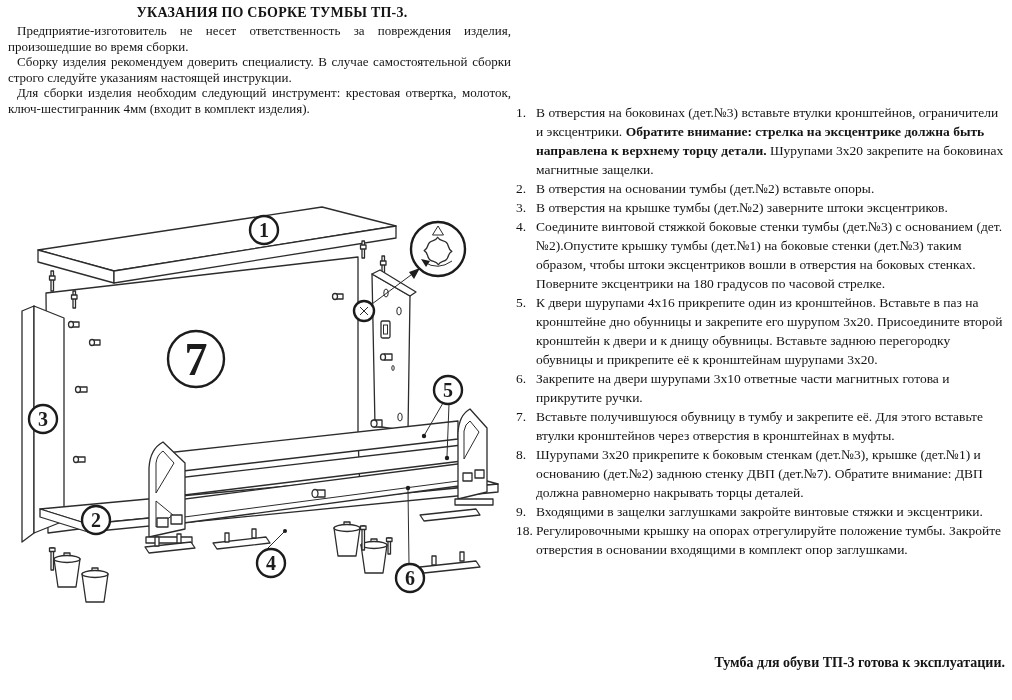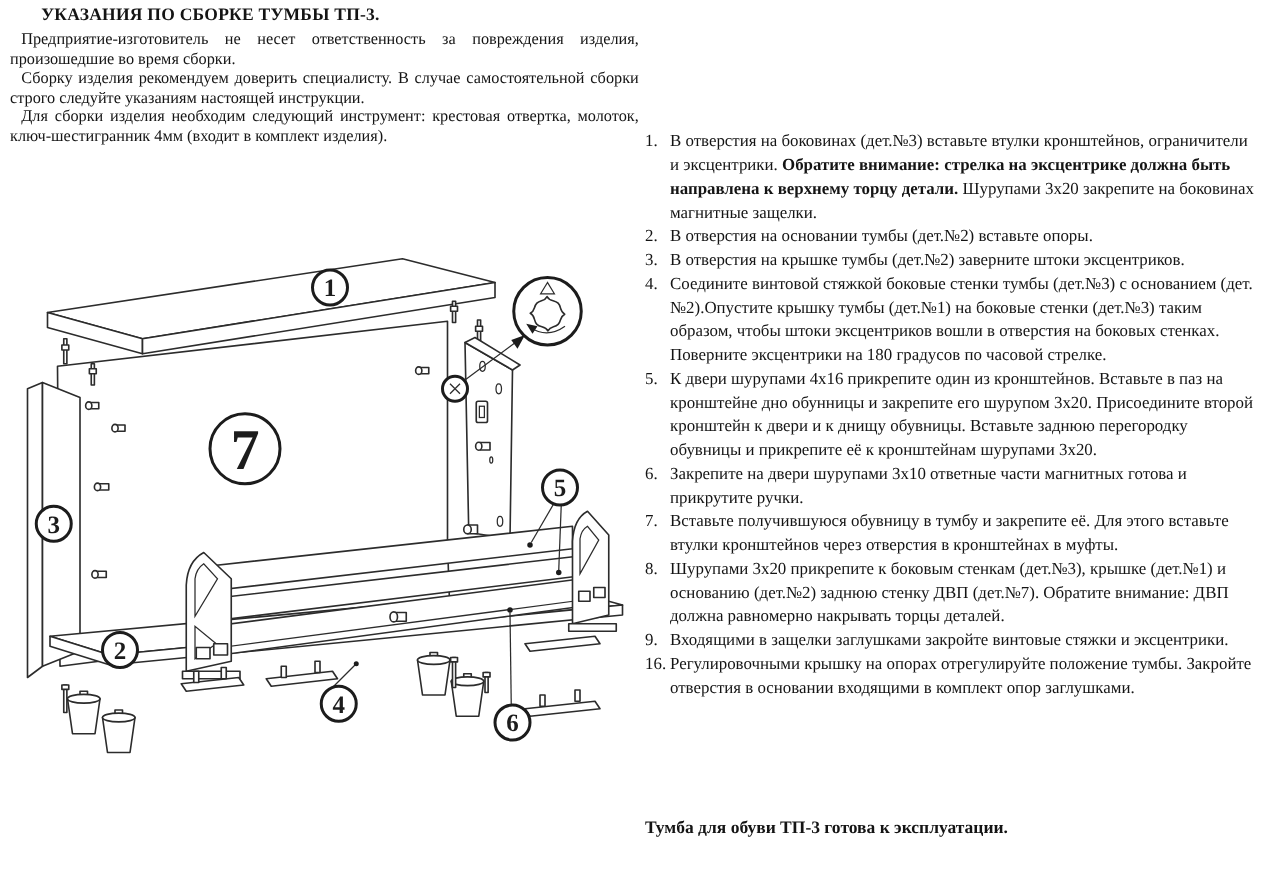--- a/index.html
+++ b/index.html
@@ -3,40 +3,40 @@
 <meta charset="utf-8">
 <style>
   html,body { margin:0; padding:0; background:#fff; }
   .page {
     position:relative; width:1012px; height:700px; overflow:hidden;
     background:#ffffff; color:#141414;
     font-family:"Liberation Serif","DejaVu Serif",serif;
   }
   
   .header-block { position:absolute; left:8px; top:5px; width:503px; }
-  .doc-title { font-weight:bold; font-size:14px; margin:0 0 2px 25px; letter-spacing:.2px; }
+  .doc-title { font-weight:bold; font-size:14px; margin:0 0 2px 25px; letter-spacing:.2px;text-align:center; }
   .doc-par { font-size:13px; line-height:15.6px; text-align:justify; text-indent:9px; margin:0; }
   
   .diagram-wrap { position:absolute; left:0; top:193px; width:512px; height:440px; }
   .diagram-wrap svg { display:block; }
   .part { fill:#ffffff; stroke:#2c2c2c; stroke-width:1.3; stroke-linejoin:round; }
   .thin { fill:none; stroke:#2c2c2c; stroke-width:1; }
   .leader { fill:none; stroke:#2c2c2c; stroke-width:1; }
   .dot { fill:#1c1c1c; stroke:none; }
   .circlbl { fill:#ffffff; stroke:#1c1c1c; stroke-width:2.4; }
   .circnum { font-family:"Liberation Serif","DejaVu Serif",serif; font-weight:bold; fill:#1c1c1c; text-anchor:middle; }
   
   .instructions { position:absolute; left:516px; top:103px; width:489px;
     font-size:13.5px; line-height:19px; }
   .ins-item { display:flex; }
   .ins-num { flex:0 0 auto; min-width:20px; }
   .ins-body { flex:1 1 auto; }
   .b { font-weight:bold;text-align:center; }
   .footer-line { position:absolute; left:516px; top:655px; width:489px;
-    text-align:left; font-weight:bold; font-size:14px; }
+    text-align:right; font-weight:bold; font-size:14px; }
 </style>
 </head>
 <body>
 
 <div class="page">
 
   <div class="header-block">
     <p class="doc-title">УКАЗАНИЯ ПО СБОРКЕ ТУМБЫ ТП-3.</p>
     <p class="doc-par">Предприятие-изготовитель не несет ответственность за повреждения изделия, произошедшие во время сборки.</p>
     <p class="doc-par">Сборку изделия рекомендуем доверить специалисту. В случае самостоятельной сборки строго следуйте указаниям настоящей инструкции.</p>
@@ -257,20 +257,20 @@
       </div>
       <div class="ins-item">
         <span class="ins-num">8.</span>
         <span class="ins-body"><span>Шурупами 3х20  прикрепите к боковым стенкам (дет.№3), крышке (дет.№1) и основанию (дет.№2) заднюю стенку ДВП (дет.№7). Обратите внимание: ДВП должна равномерно накрывать торцы деталей.</span></span>
       </div>
       <div class="ins-item">
         <span class="ins-num">9.</span>
         <span class="ins-body"><span>Входящими в защелки заглушками закройте винтовые стяжки и эксцентрики.</span></span>
       </div>
       <div class="ins-item">
-        <span class="ins-num">16.</span>
+        <span class="ins-num">18.</span>
         <span class="ins-body"><span>Регулировочными крышку на опорах отрегулируйте положение тумбы. Закройте отверстия  в основании входящими в комплект опор заглушками.</span></span>
       </div>
     </div>
 
   <div class="footer-line">Тумба для обуви ТП-3 готова к эксплуатации.</div>
 
 </div>
 
 </body></html>

